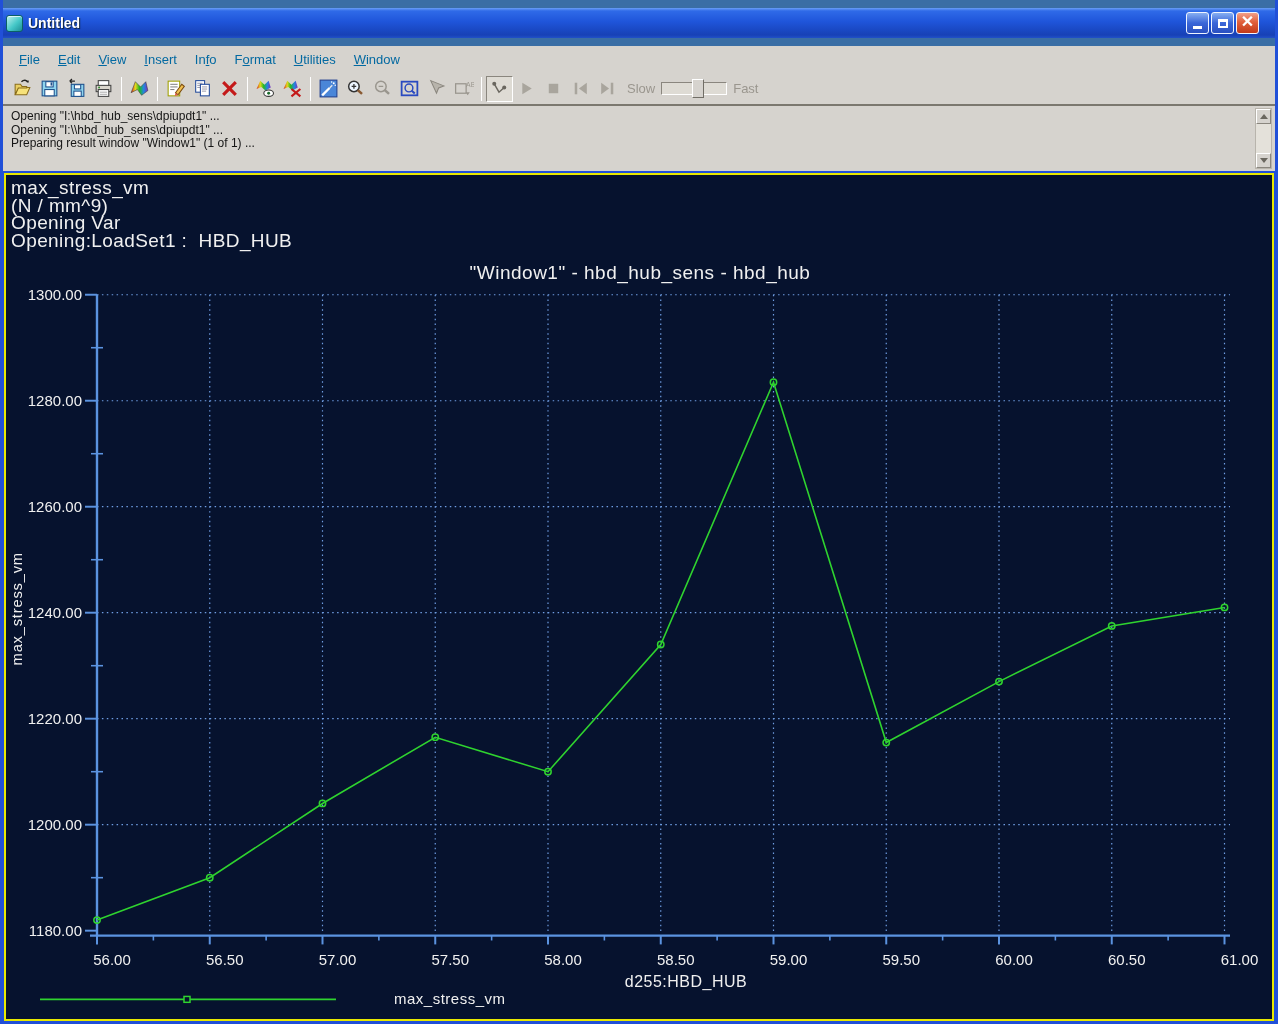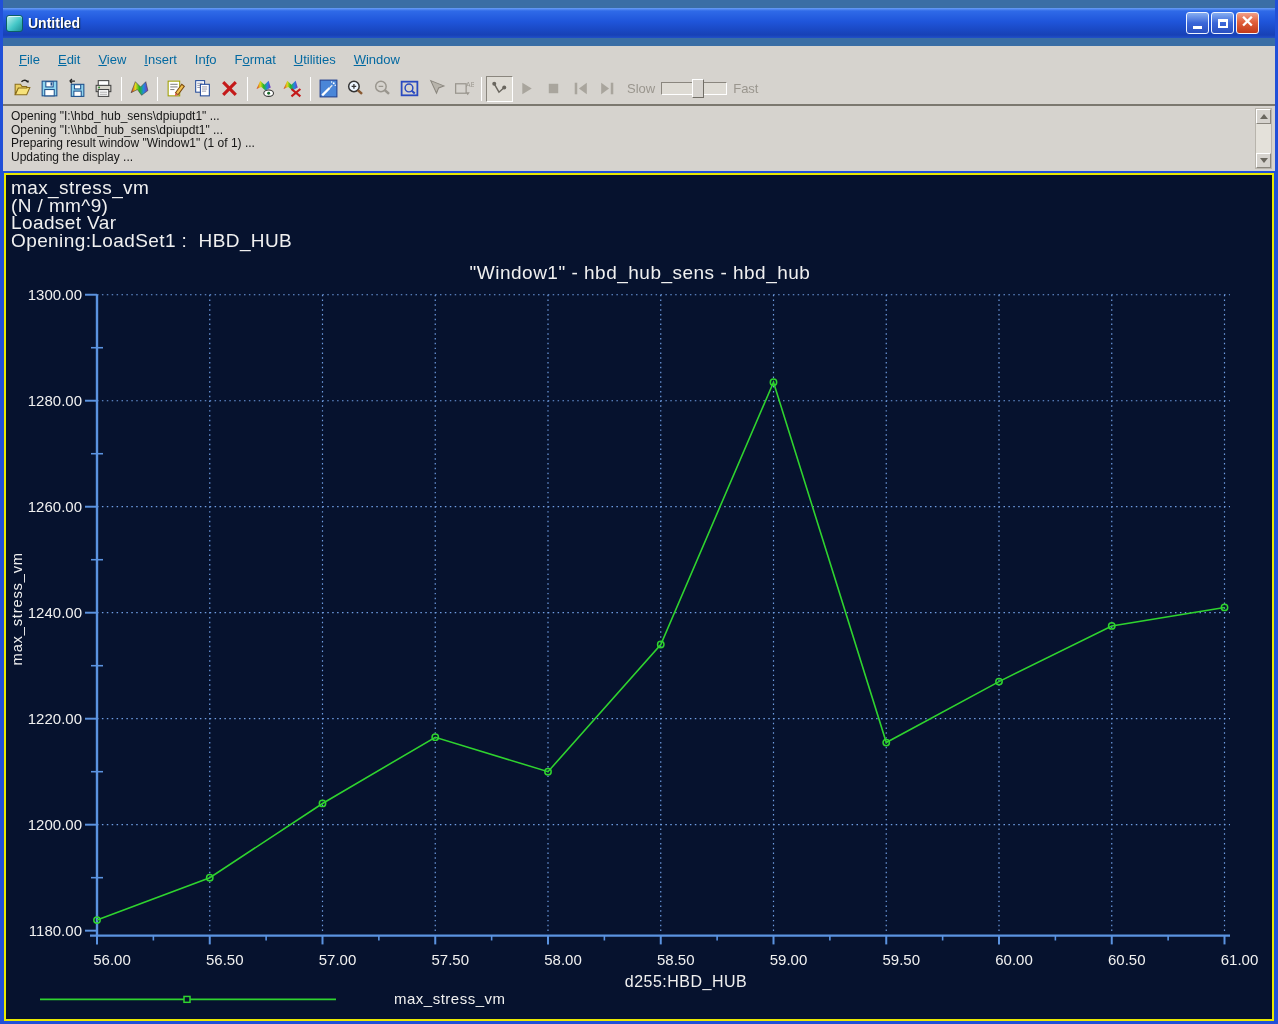--- a/index.html
+++ b/index.html
@@ -269,21 +269,20 @@
       <div class="sb-btn">
           <div class="tri-up"></div>
         </div>
       <div class="sb-btn">
           <div class="tri-down"></div>
         </div>
     </div>
   <div>Opening "I:\hbd_hub_sens\dpiupdt1" ...</div>
       <div>Opening "I:\\hbd_hub_sens\dpiupdt1" ...</div>
       <div>Preparing result window "Window1" (1 of 1) ...</div>
-      <div>Updating the display ...</div>
     </div>
 
   <div class="graph">
     <div class="panel">
       <svg id="chart-svg" viewBox="0 0 1266 860" preserveAspectRatio="none">
           <line x1="203.75" y1="122" x2="203.75" y2="773" stroke="#6f9de2" stroke-width="1.2" stroke-dasharray="1.5,3.4"></line>
           <line x1="316.5" y1="122" x2="316.5" y2="773" stroke="#6f9de2" stroke-width="1.2" stroke-dasharray="1.5,3.4"></line>
           <line x1="429.25" y1="122" x2="429.25" y2="773" stroke="#6f9de2" stroke-width="1.2" stroke-dasharray="1.5,3.4"></line>
           <line x1="542" y1="122" x2="542" y2="773" stroke="#6f9de2" stroke-width="1.2" stroke-dasharray="1.5,3.4"></line>
           <line x1="654.75" y1="122" x2="654.75" y2="773" stroke="#6f9de2" stroke-width="1.2" stroke-dasharray="1.5,3.4"></line>
@@ -364,17 +363,17 @@
           <circle cx="993" cy="516.2" r="3.2" fill="none" stroke="#2fd32f" stroke-width="1.5"></circle>
           <circle cx="1105.75" cy="459.5" r="3.2" fill="none" stroke="#2fd32f" stroke-width="1.5"></circle>
           <circle cx="1218.5" cy="440.6" r="3.2" fill="none" stroke="#2fd32f" stroke-width="1.5"></circle>
           <text x="634" y="106" fill="#f0f0f0" font-size="19" text-anchor="middle" letter-spacing="0.5" font-family="Liberation Sans, sans-serif">"Window1" - hbd_hub_sens - hbd_hub</text>
           <text x="680" y="827" fill="#f0f0f0" font-size="16" text-anchor="middle" letter-spacing="0.5" font-family="Liberation Sans, sans-serif">d255:HBD_HUB</text>
           <text x="0" y="0" fill="#f0f0f0" font-size="15" text-anchor="middle" letter-spacing="0.8" transform="translate(16,442) rotate(-90)" font-family="Liberation Sans, sans-serif">max_stress_vm</text>
           <line x1="34" y1="840" x2="330" y2="840" stroke="#2fd32f" stroke-width="1.6"></line>
           <rect x="178" y="837" width="6" height="6" fill="#06122e" stroke="#2fd32f" stroke-width="1.5"></rect>
           <text x="388" y="845" fill="#f0f0f0" font-size="15" letter-spacing="0.5" font-family="Liberation Sans, sans-serif">max_stress_vm</text>
         </svg>
-      <div class="graph-header" id="graph-header"><div>max_stress_vm</div><div>(N / mm^9)</div><div>Loadset Var</div><div>Opening:LoadSet1 :  HBD_HUB</div></div>
+      <div class="graph-header" id="graph-header"><div>max_stress_vm</div><div>(N / mm^9)</div><div>Opening Var</div><div>Opening:LoadSet1 :  HBD_HUB</div></div>
     </div>
   </div>
 
 </div>
 
 </body></html>

